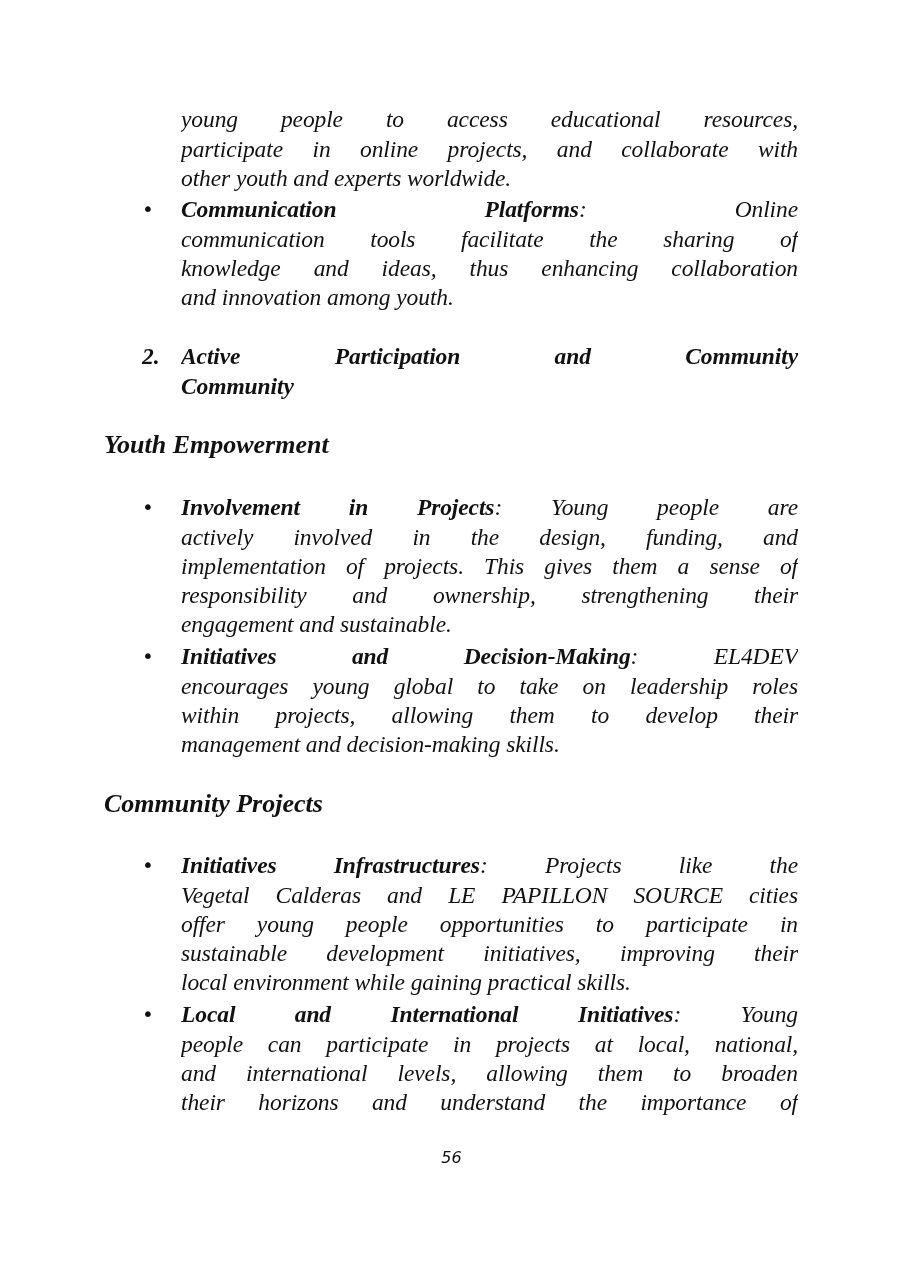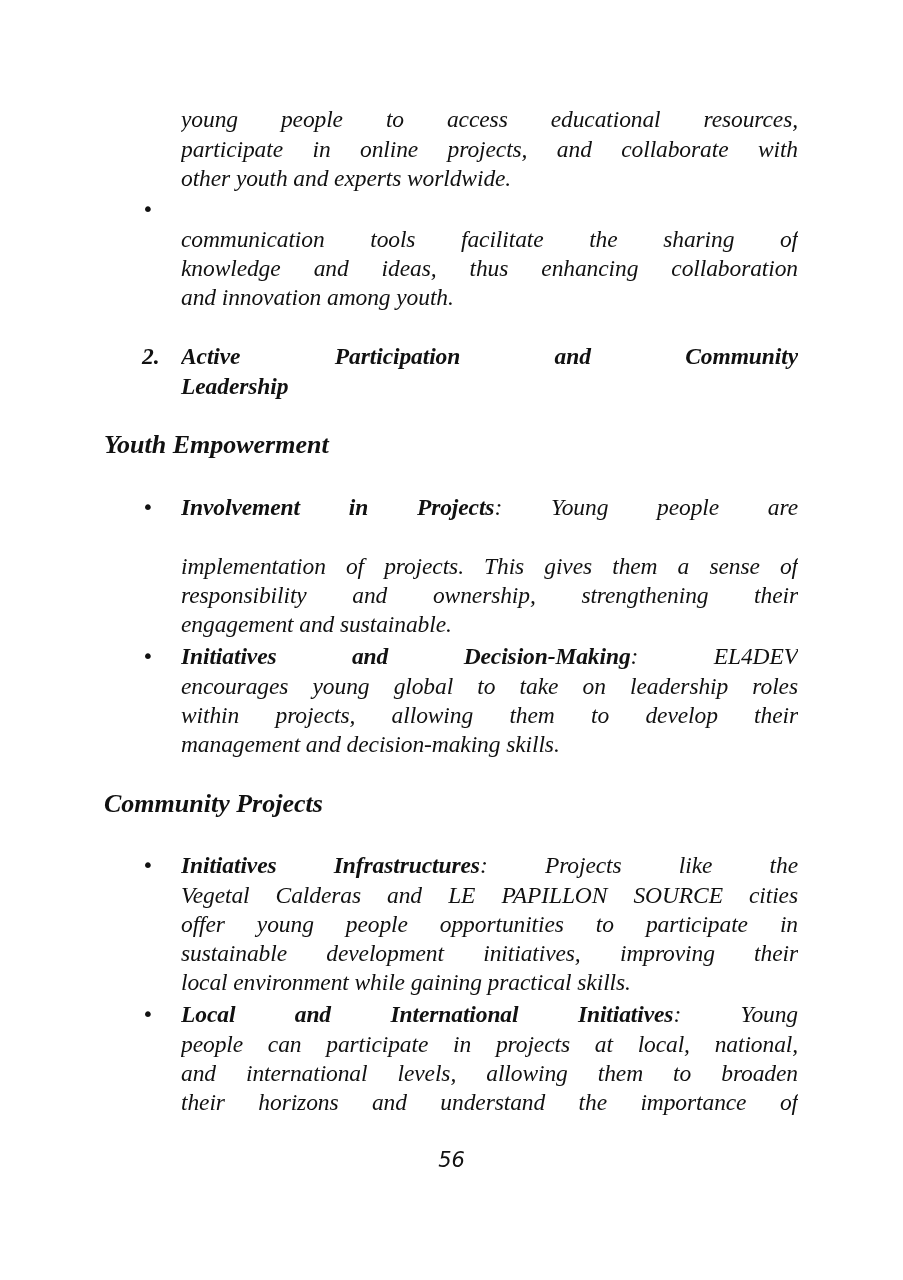--- a/index.html
+++ b/index.html
@@ -6,48 +6,54 @@
   body { width: 903px; height: 1280px; position: relative; overflow: hidden;
          font-family: "DejaVu Serif", "Liberation Serif", serif; color: #111; }
   .page { position: absolute; left: 0; top: 0; width: 903px; height: 945px; font-style: italic; }
   .line { position: absolute; left: 181px; width: 617px; font-size: 23.5px; line-height: 30px;
           white-space: nowrap; font-family: "Liberation Serif", serif; letter-spacing: -0.1px; }
   .line.j { text-align: justify; text-align-last: justify; white-space: normal; height: 30px; overflow: hidden; }
   .b { font-weight: bold; }
   .bullet { position: absolute; left: 142px; font-size: 20px; line-height: 30px; font-family: "DejaVu Sans", sans-serif; }
   .num { position: absolute; left: 142px; font-size: 23.5px; line-height: 30px; font-weight: bold; font-family: "Liberation Serif", serif; }
   .heading { position: absolute; left: 104px; font-size: 26px; line-height: 30px; font-weight: bold; font-family: "Liberation Serif", serif; }
-  .pagenum { position: absolute; left: 0; width: 903px; top: 1148px; text-align: center; font-size: 21px;
+  .pagenum { position: absolute; left: 0; width: 903px; top: 1148px; text-align: center; font-size: 16px;
              font-family: "DejaVu Sans", sans-serif; }
 </style>
 </head>
 <body>
 
 <div class="page">
 
   <div class="line j" style="top:104px">young people to access educational resources,</div>
   <div class="line j" style="top:134px">participate in online projects, and collaborate with</div>
   <div class="line" style="top:163px">other youth and experts worldwide.</div>
 
   <div class="bullet" style="top:194px">•</div>
+  <div class="line j" style="top:194px">
+    <span class="b">Communication</span>
+    <span class="b">Platforms</span><span>:</span>
+    <span>Online</span>
+  </div>
   <div class="line j" style="top:224px">communication tools facilitate the sharing of</div>
   <div class="line j" style="top:253px">knowledge and ideas, thus enhancing collaboration</div>
   <div class="line" style="top:282px">and innovation among youth.</div>
 
   <div class="num" style="top:341px">2.</div>
   <div class="line j b" style="top:341px">Active Participation and Community</div>
-  <div class="line b" style="top:371px">Leadership</div>
+  <div class="line b" style="top:371px">Community</div>
 
   <div class="heading" style="top:430px">Youth Empowerment</div>
 
   <div class="bullet" style="top:492px">•</div>
   <div class="line j" style="top:492px">
     <span class="b">Involvement in Projects</span><span>:</span>
     <span>Young people are</span>
   </div>
+  <div class="line j" style="top:522px">actively involved in the design, funding, and</div>
   <div class="line j" style="top:551px">implementation of projects. This gives them a sense of</div>
   <div class="line j" style="top:580px">responsibility and ownership, strengthening their</div>
   <div class="line" style="top:609px">engagement and sustainable.</div>
 
   <div class="bullet" style="top:641px">•</div>
   <div class="line j" style="top:641px">
     <span class="b">Initiatives and Decision-Making</span><span>:</span>
     <span>EL4DEV</span>
   </div>
   <div class="line j" style="top:671px">encourages young global to take on leadership roles</div>

